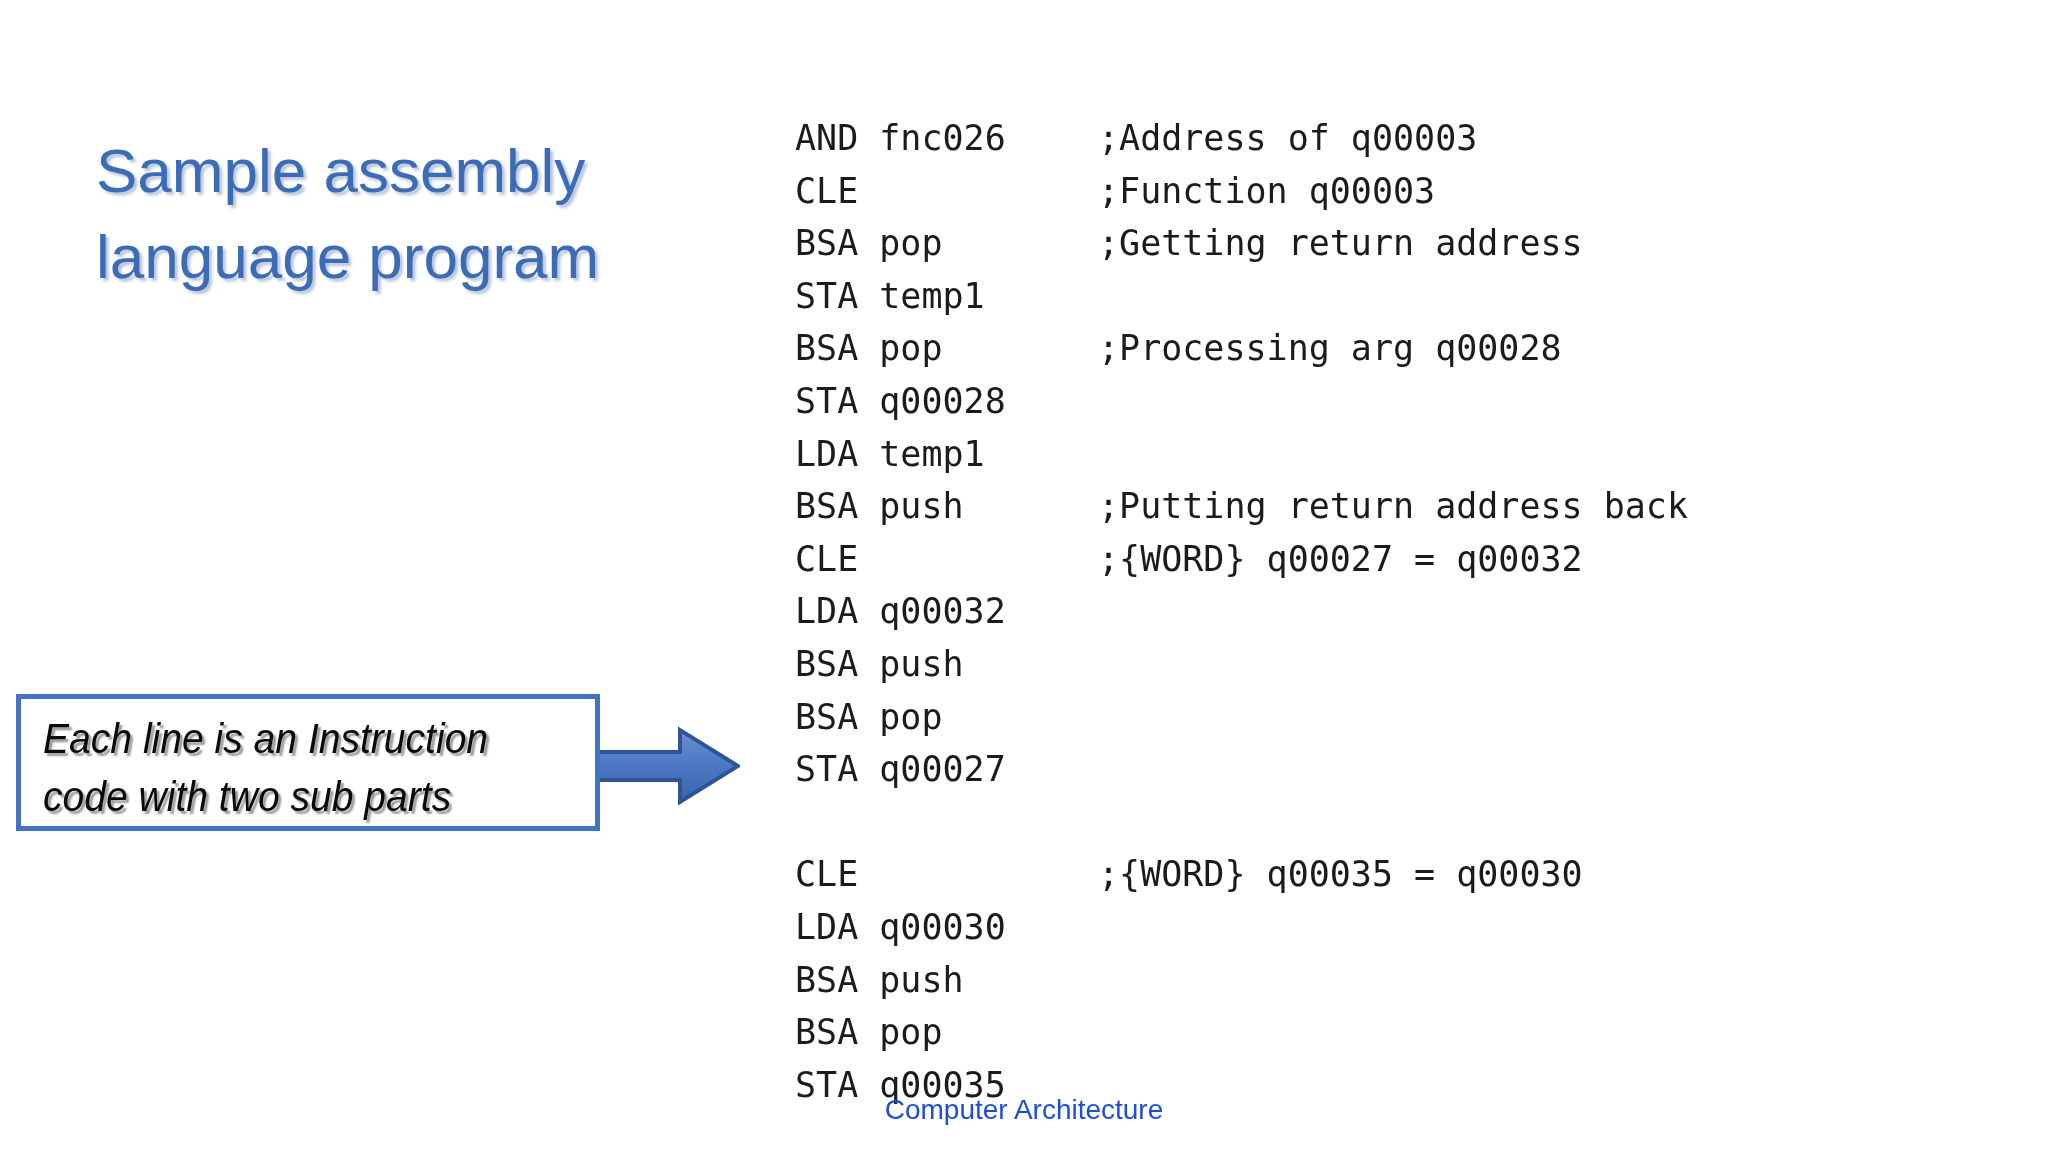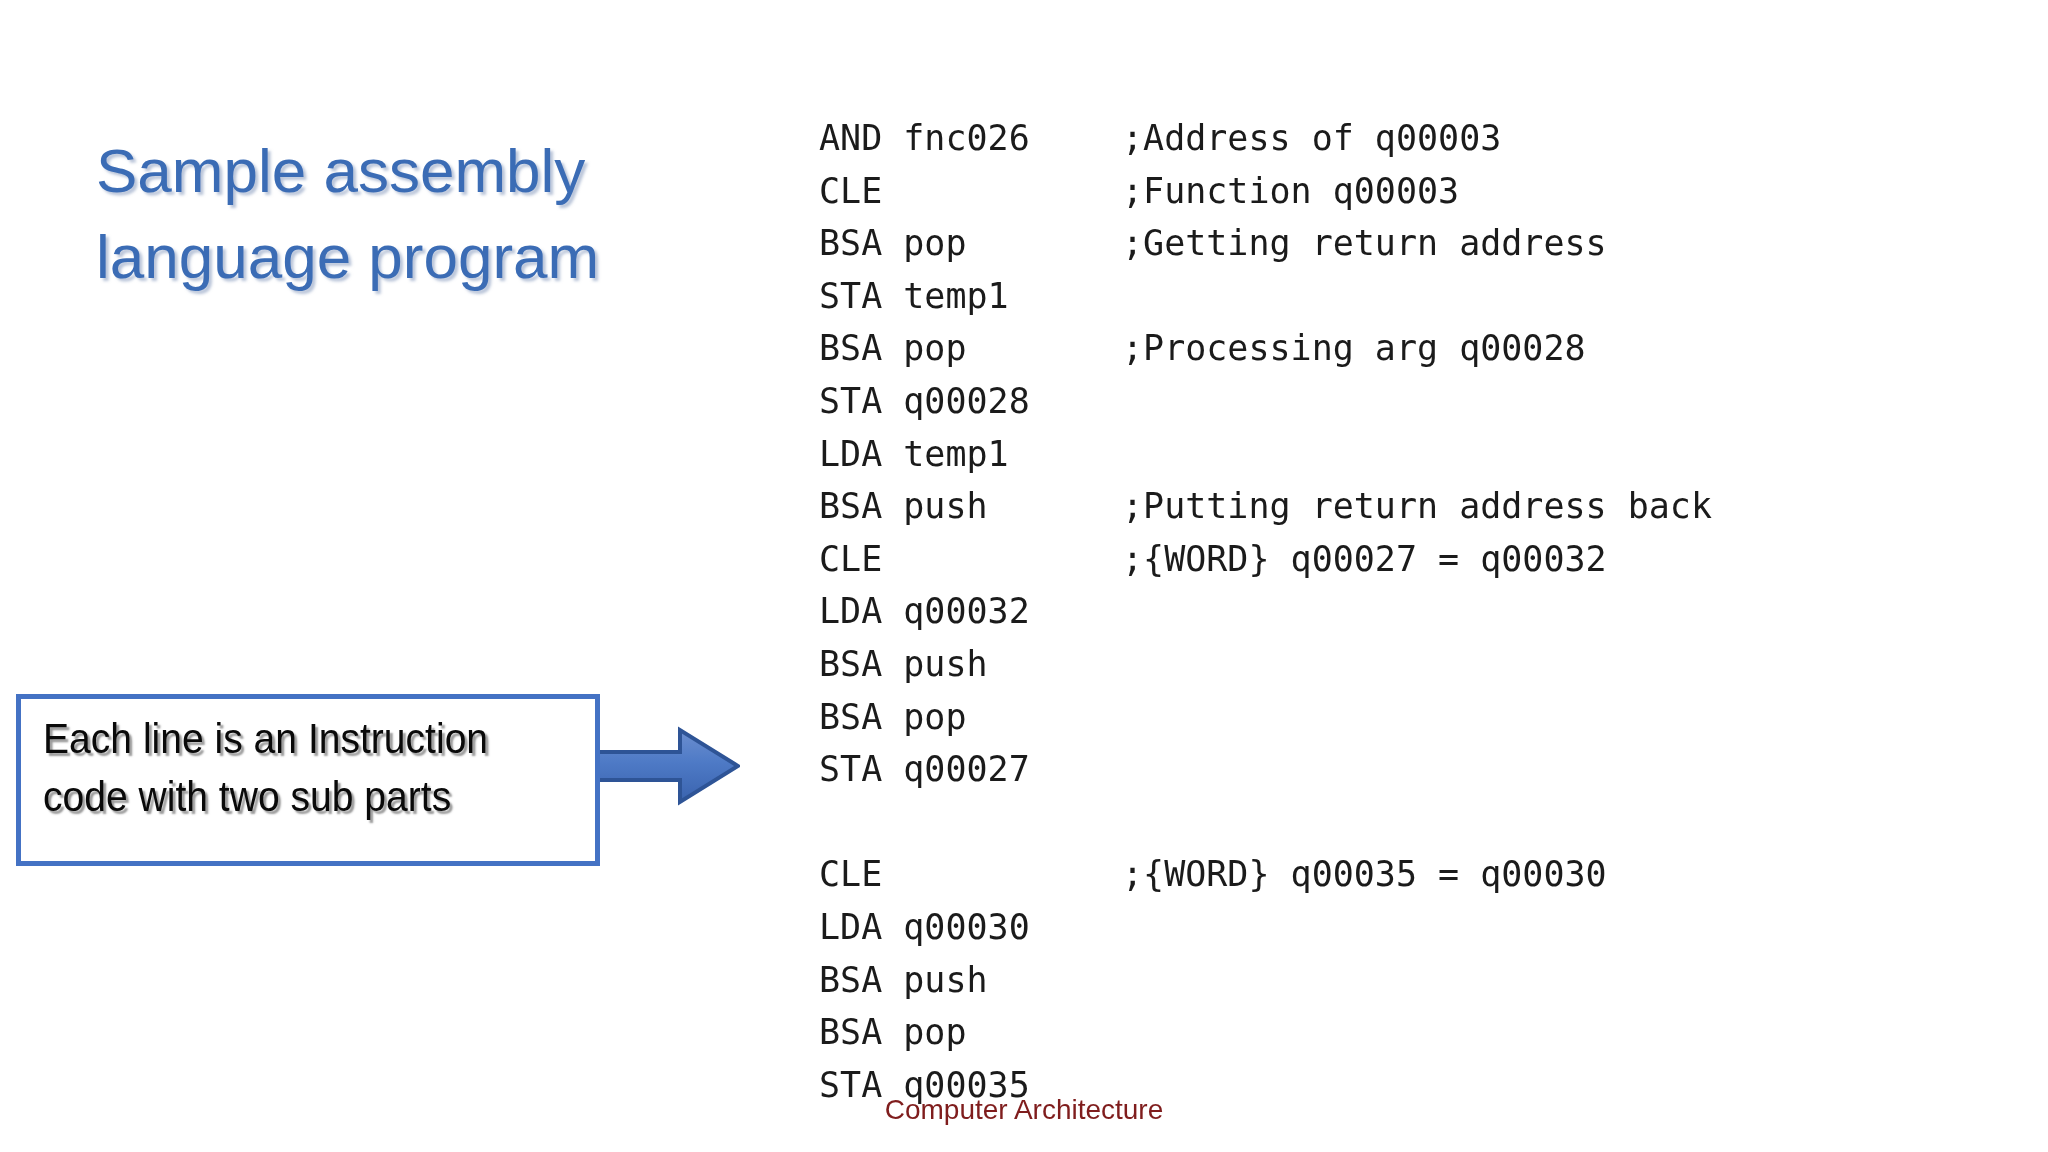--- a/index.html
+++ b/index.html
@@ -44,40 +44,40 @@
     letter-spacing: 0px;
   }
   .code-line {
     height: 52.6px;
     white-space: pre;
   }
   .code-line .mn {
     display: inline-block;
     width: 303px;
     white-space: pre;
-    margin-left: 24px;
   }
   .code-line .cm {
     white-space: pre;
   }
   .code-line.blank {
     height: 52.6px;
   }
 
   
   #callout-box {
     position: absolute;
     left: 16px;
     top: 694px;
     width: 584px;
-    height: 172px;
+    height: 137px;
     box-sizing: border-box;
     border: 5px solid #4472C4;
     background: #ffffff;
     z-index: 3;
+    font-style: italic;
   }
   #callout-text {
     position: absolute;
     left: 22px;
     top: 11px;
     width: 540px;
     font-family: "Liberation Sans", sans-serif;
     font-weight: 400;
     font-size: 42px;
     line-height: 58px;
@@ -100,21 +100,21 @@
 
   
   #footer-text {
     position: absolute;
     left: 0;
     top: 1094px;
     width: 2048px;
     text-align: center;
     font-family: "Liberation Sans", sans-serif;
     font-size: 28px;
-    color: #7f1d1d;
+    color: #1d4ed8;
     z-index: 1;
   }
 </style>
 </head>
 <body>
 
 <div id="slide">
 
   <div id="slide-title">Sample assembly
 language program</div>

